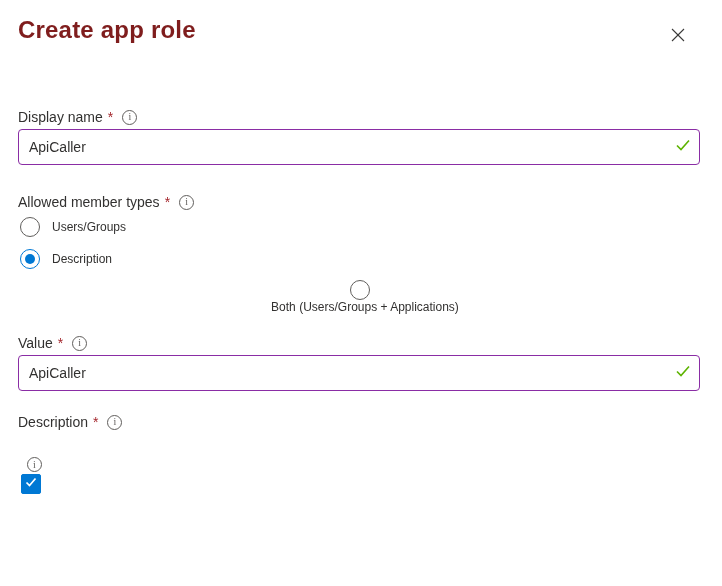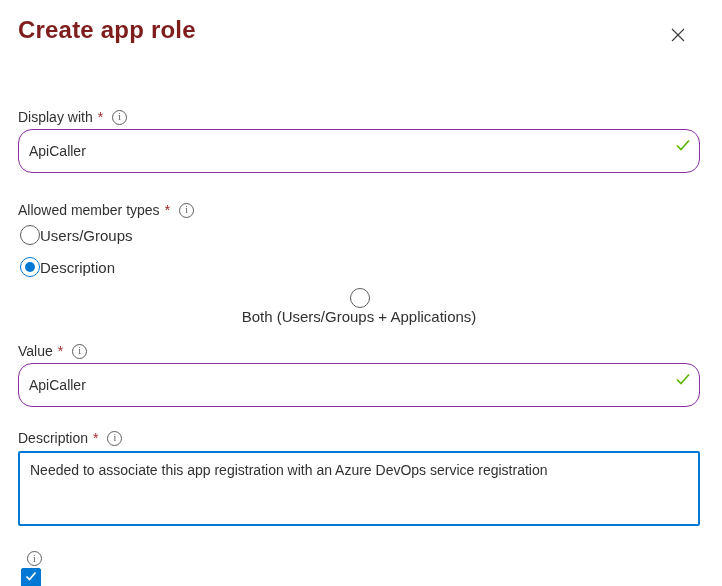--- a/index.html
+++ b/index.html
@@ -78,23 +78,23 @@
     flex: 0 0 auto;
   }
 
   .text-input-wrap {
     position: relative;
     margin-top: 2px;
     width: 682px;
   }
   .text-input {
     width: 100%;
-    height: 44px;
+    height: 36px;
     border: 1px solid var(--edited-purple);
-    border-radius: 14px;
+    border-radius: 4px;
     padding: 0 34px 0 10px;
     font-family: "Liberation Sans", "DejaVu Sans", sans-serif;
     font-size: 14px;
     color: var(--text-dark);
     outline: none;
     background: #fff;
   }
   .valid-check {
     position: absolute;
     right: 9px;
@@ -127,21 +127,22 @@
   }
   .radio-row.selected .radio-circle { border-color: var(--accent-blue); }
   .radio-dot {
     width: 10px;
     height: 10px;
     border-radius: 50%;
     background: transparent;
   }
   .radio-row.selected .radio-dot { background: var(--accent-blue); }
   .radio-label {
-    font-size: 15px;
+    margin-left: 12px;
+    font-size: 12px;
     color: var(--text-dark);
   }
 
   .field-value { margin-top: 31px; }
   .field-description { margin-top: 21px; }
 
   .description-area {
     display: block;
     margin-top: 3px;
     width: 682px;
@@ -187,21 +188,21 @@
           <line x1="14" y1="2" x2="2" y2="14"></line>
         </svg>
       </span>
     </button>
   </div>
 
   <div class="form">
 
     <div class="field">
       <div class="label-row">
-        <span>Display with</span>
+        <span>Display name</span>
         <span class="required-asterisk">*</span>
         <span class="info-icon">i</span>
       </div>
       <div class="text-input-wrap">
         <input class="text-input" type="text" value="ApiCaller" style="">
         <span class="valid-check">
           <svg width="16" height="16" viewBox="0 0 16 16" fill="none" stroke="currentColor" stroke-width="1.6">
             <polyline points="2,8.5 6,12.5 14,3.5"></polyline>
           </svg>
         </span>
@@ -251,21 +252,20 @@
         </span>
       </div>
     </div>
 
     <div class="field field-description">
       <div class="label-row">
         <span>Description</span>
         <span class="required-asterisk">*</span>
         <span class="info-icon">i</span>
       </div>
-      <textarea class="description-area" style="">Needed to associate this app registration with an Azure DevOps service registration</textarea>
     </div>
 
     <div class="field field-enable">
       <div class="label-row">
         <span class="info-icon">i</span>
       </div>
       <div class="checkbox">
         <span>
           <svg width="14" height="14" viewBox="0 0 14 14" fill="none" stroke="currentColor" stroke-width="1.7">
             <polyline points="2.5,7.5 5.5,10.5 11.5,3.5"></polyline>

